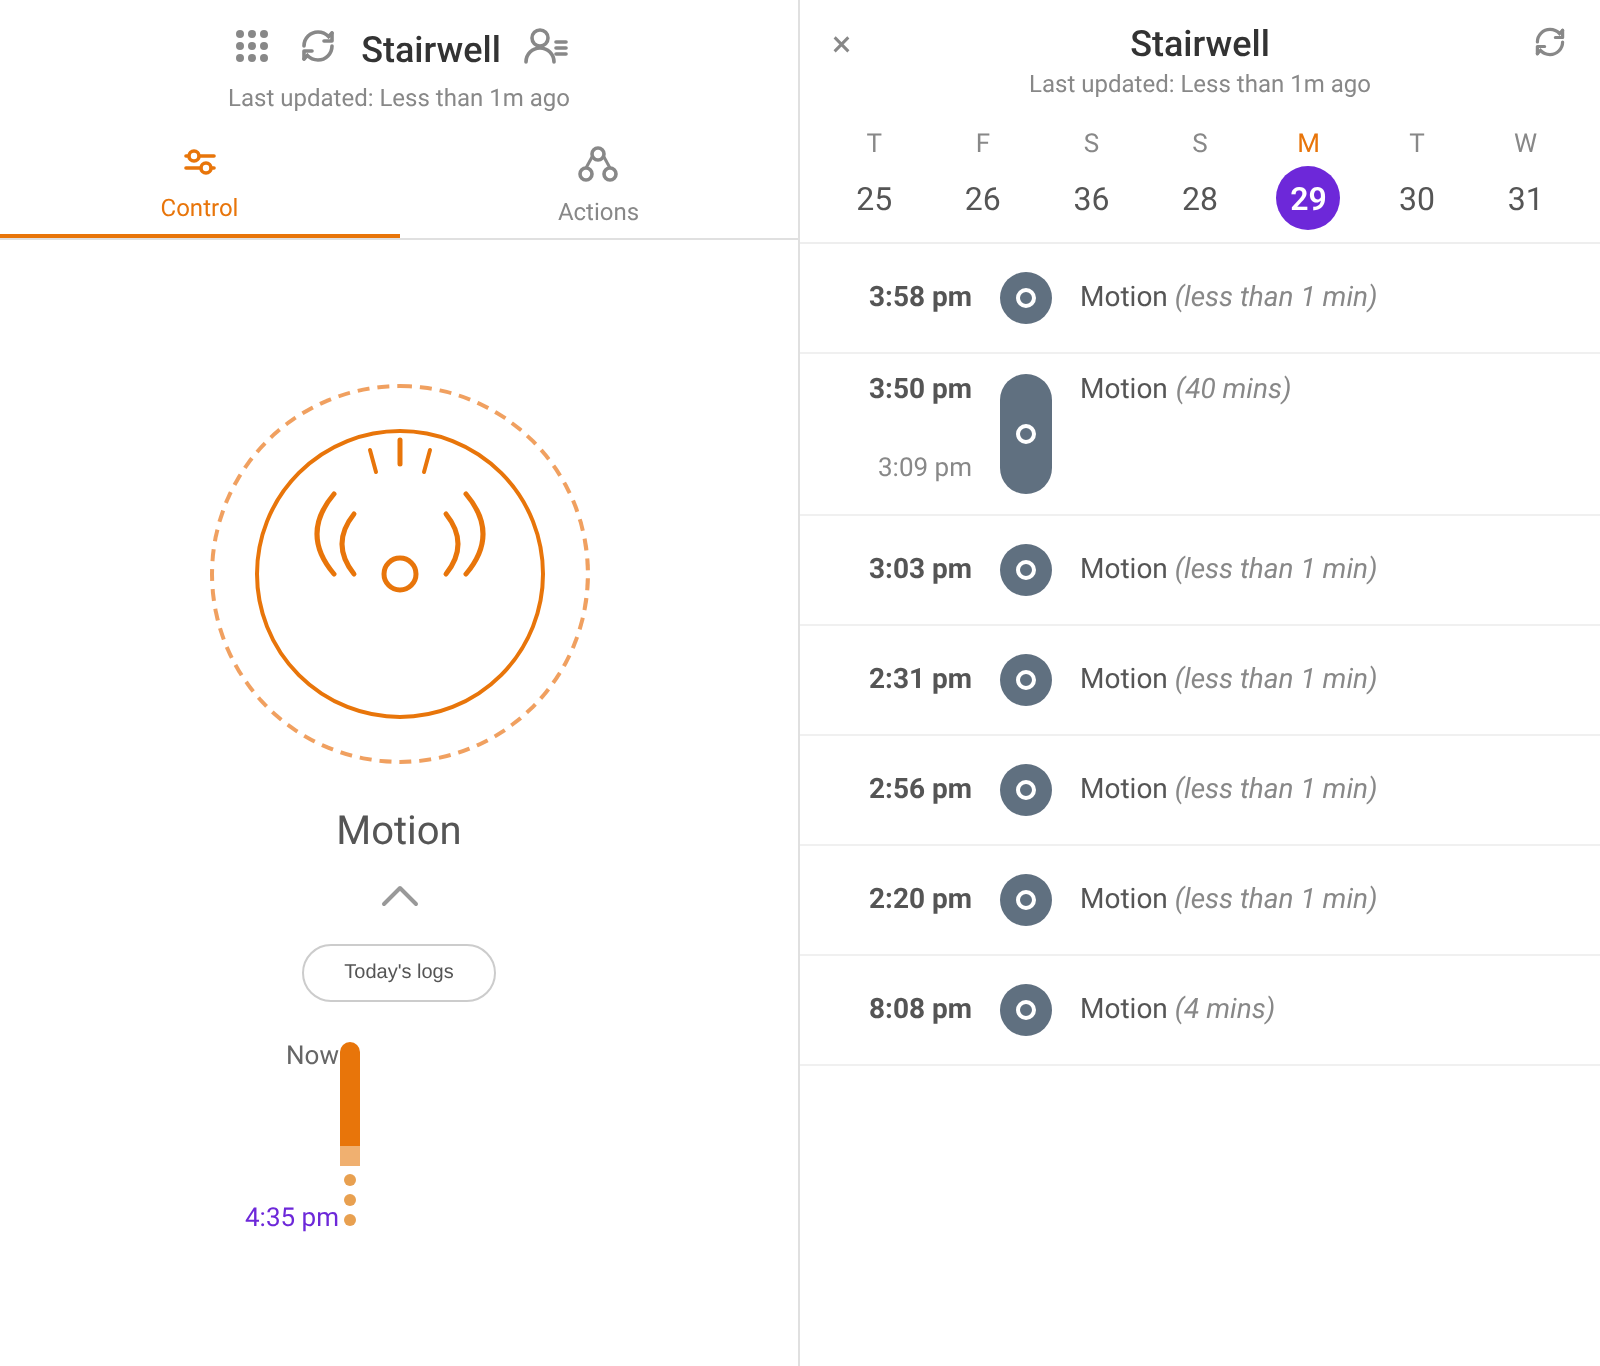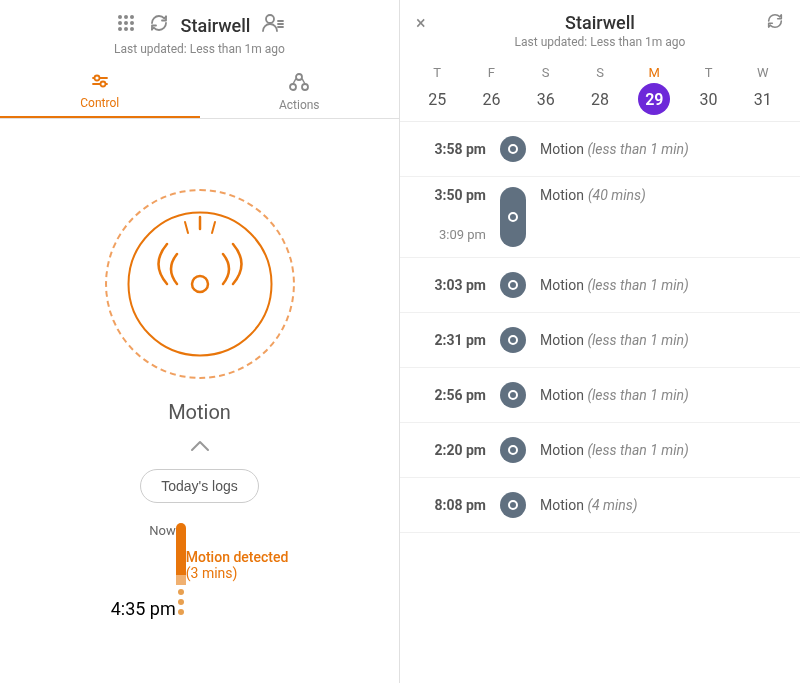--- a/index.html
+++ b/index.html
@@ -155,21 +155,21 @@
       font-size: 18px;
       color: #888;
       margin-bottom: 12px;
       cursor: pointer;
     }
 
     .todays-logs-btn {
       border: 1.5px solid #ccc;
       border-radius: 20px;
       padding: 8px 20px;
-      font-size: 14px;
+      font-size: 10px;
       color: #555;
       background: #fff;
       cursor: pointer;
       margin-bottom: 20px;
     }
 
     
     .log-section {
       width: 100%;
       padding: 0 20px 20px;
@@ -189,22 +189,22 @@
       justify-content: space-between;
       min-width: 50px;
     }
 
     .log-time {
       font-size: 13px;
       color: #666;
     }
 
     .log-time-bottom {
-      font-size: 18px;
-      color: #000000;
+      font-size: 13px;
+      color: #6d28d9;
       text-align: center;
     }
 
     .log-bar-col {
       display: flex;
       flex-direction: column;
       align-items: center;
     }
 
     .log-bar-dot {
@@ -523,24 +523,20 @@
         <div class="log-bar-col">
           <div style="width:10px; height:12px; background:#e8750a; border-radius:5px 5px 0 0;"></div>
           <div style="width:10px; height:40px; background:#e8750a;"></div>
           <div style="width:10px; height:10px; background:#f0b070;"></div>
           <div style="display:flex; flex-direction:column; align-items:center; gap:4px; padding:4px 0;">
             <div class="log-bar-dot"></div>
             <div class="log-bar-dot"></div>
             <div class="log-bar-dot"></div>
           </div>
         </div>
-        <div class="log-text log-combined">
-          <span class="log-detected">Motion detected</span>
-          <span class="log-duration">(3 mins)</span>
-        </div>
       </div>
     </div>
   </div>
 </div>
 
 <div class="right-panel">
   <div class="right-header">
     <div class="right-header-icons">
       <span class="right-close">×</span>
       <span class="right-title">Stairwell</span>

